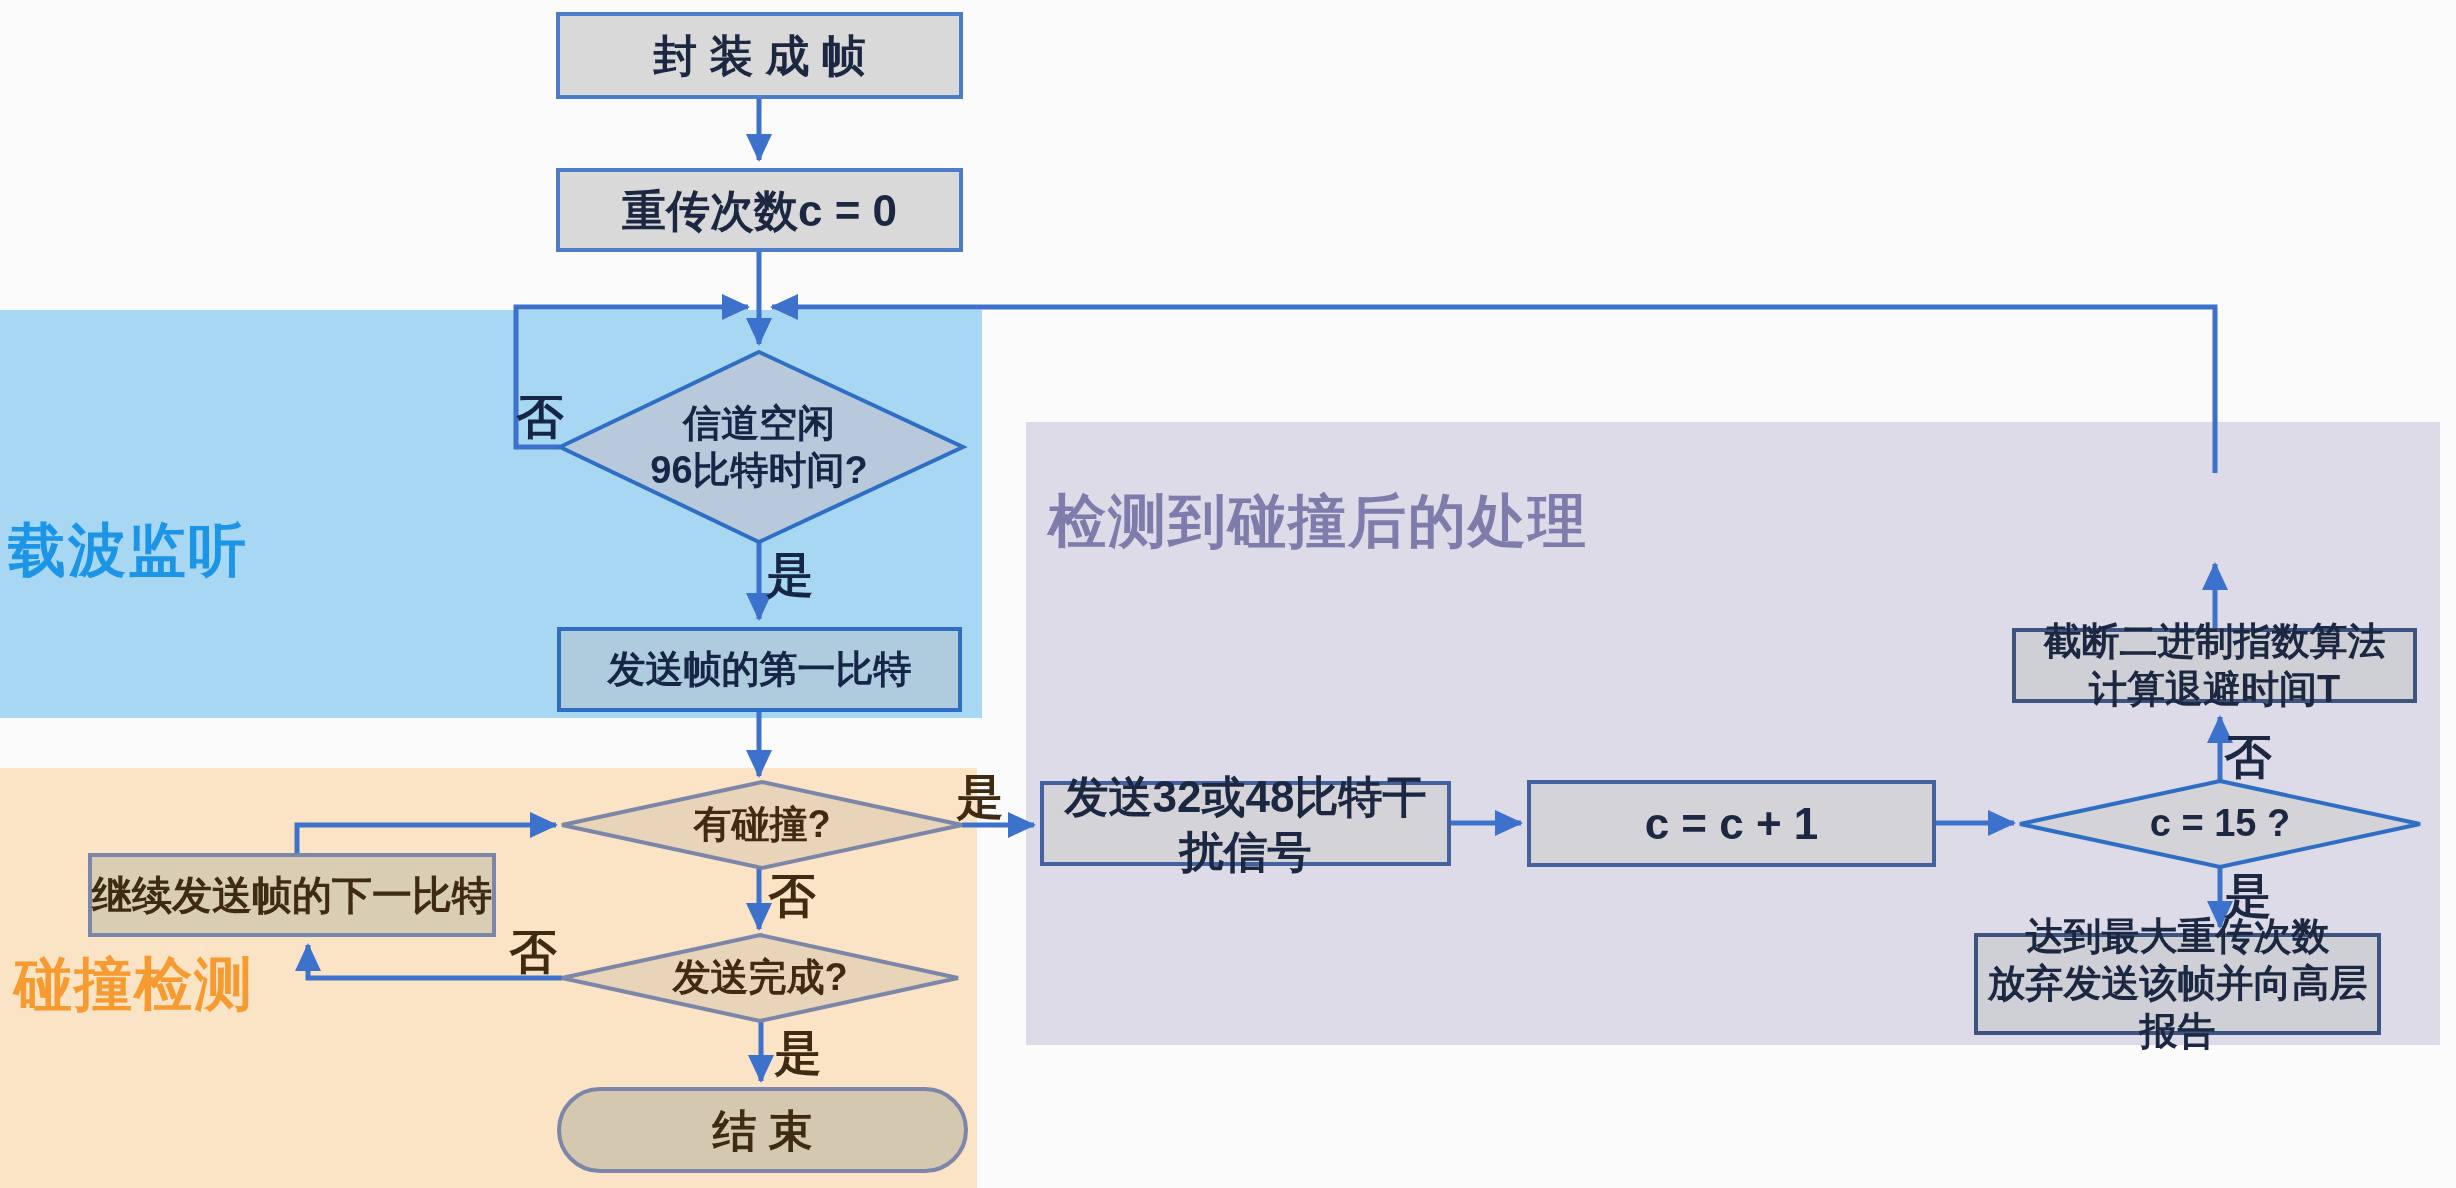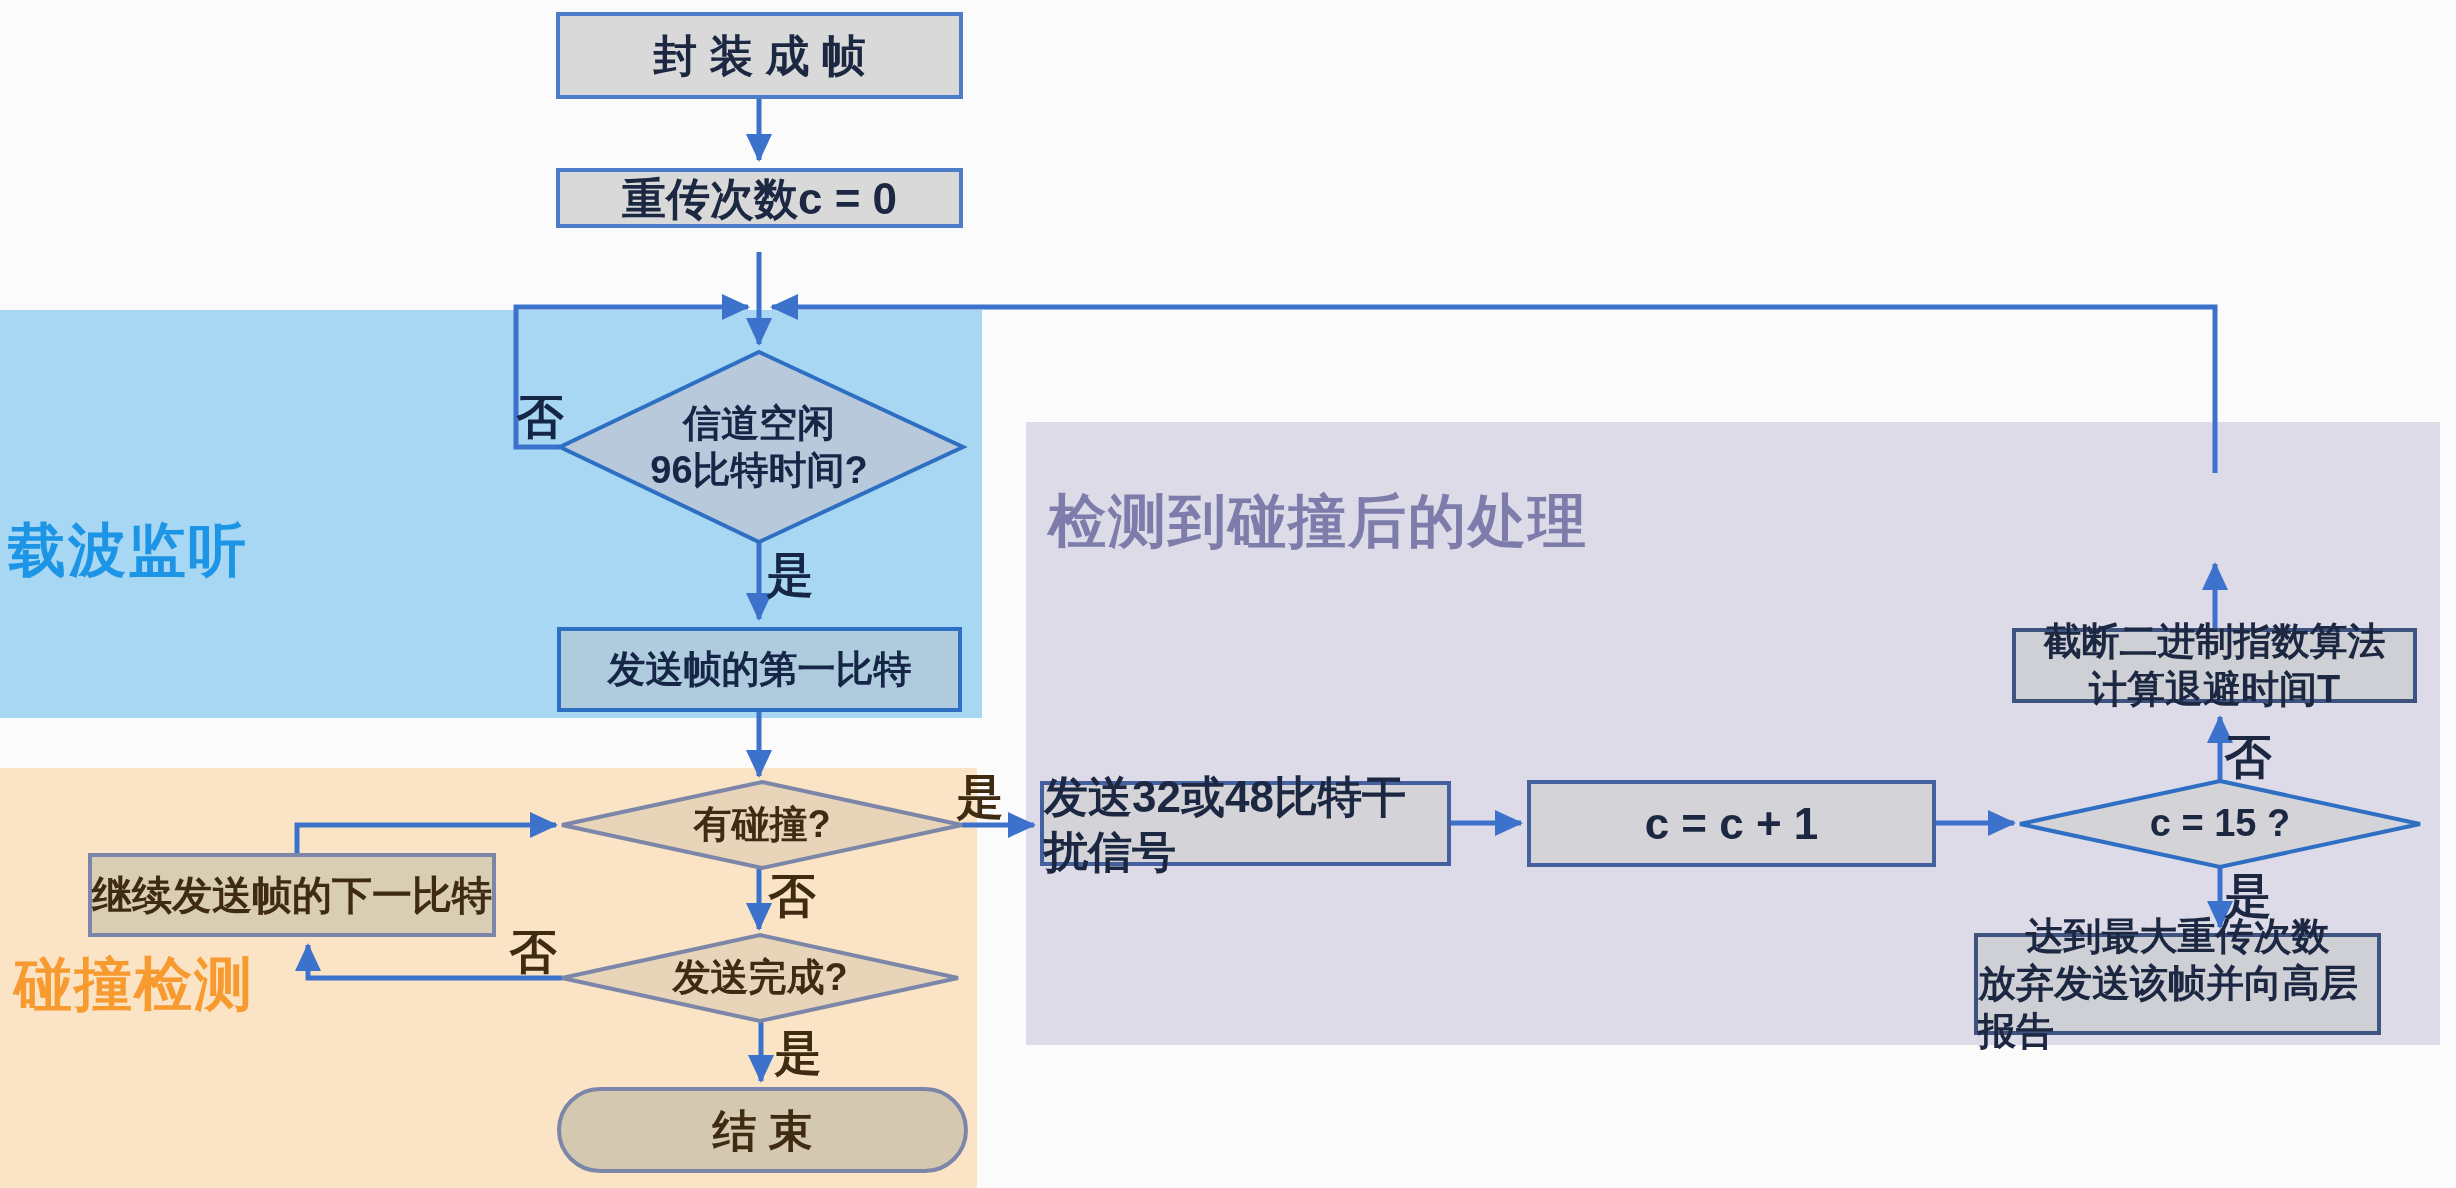--- a/index.html
+++ b/index.html
@@ -50,21 +50,21 @@
   svg.overlay{position:absolute;left:0;top:0;z-index:2;}
   svg.overlay .edge{fill:none;stroke:var(--arrow);stroke-width:5;}
   svg.overlay .head{fill:var(--arrow);}
   .d-blue{fill:var(--blue-diamond);stroke:var(--blue-diamond-border);stroke-width:4;}
   .d-tan{fill:var(--tan-diamond);stroke:var(--tan-border);stroke-width:4;}
   .d-gray{fill:var(--box-gray2);stroke:var(--blue-diamond-border);stroke-width:4;}
 
   .node{
     position:absolute;z-index:3;
     display:flex;align-items:center;justify-content:center;
-    flex-direction:column;text-align:left;line-height:1.25;
+    flex-direction:column;text-align:center;line-height:1.25;
   }
   .rect{border:4px solid var(--box-gray-border);background:var(--box-gray);}
   .rect.gray2{background:var(--box-gray2);border-color:var(--box-gray2-border);}
   .rect.col{background:var(--col-box);border-color:var(--col-box-border);}
   .rect.bluebox{background:var(--blue-box);border-color:var(--blue-diamond-border);}
   .oval{border:4px solid var(--tan-border);background:var(--tan-oval);border-radius:50px;}
   .dtext{background:transparent;border:none;}
   .t-navy{color:var(--navy-text);}
   .t-gray{color:var(--gray-text);}
   .t-brown{color:var(--brown-text);}
@@ -119,21 +119,21 @@
     <polygon class="d-blue" points="759,352 963,447 759,542 560,447"></polygon>
     <polygon class="d-tan" points="762,782 962,825 762,868 562,825"></polygon>
     <polygon class="d-tan" points="760,935 958,978 760,1021 562,978"></polygon>
     <polygon class="d-gray" points="2220,781 2420,824 2220,867 2020,824"></polygon>
   </svg>
 
   <div class="node rect t-gray fs44" style="left:556px;top:12px;width:407px;height:87px;">
     <span>封 装 成 帧</span>
   </div>
 
-  <div class="node rect t-gray fs44" style="left:556px;top:168px;width:407px;height:60px;">
+  <div class="node rect t-gray fs44" style="left:556px;top:168px;width:407px;height:84px;">
     <span>重传次数c = 0</span>
   </div>
 
   <div class="node dtext t-navy fs42" style="left:609px;top:393px;width:300px;height:108px;">
     <span>信道空闲</span>
     <span>96比特时间?</span>
   </div>
 
   <div class="node rect bluebox t-navy fs42" style="left:557px;top:627px;width:405px;height:85px;">
     <span>发送帧的第一比特</span>

